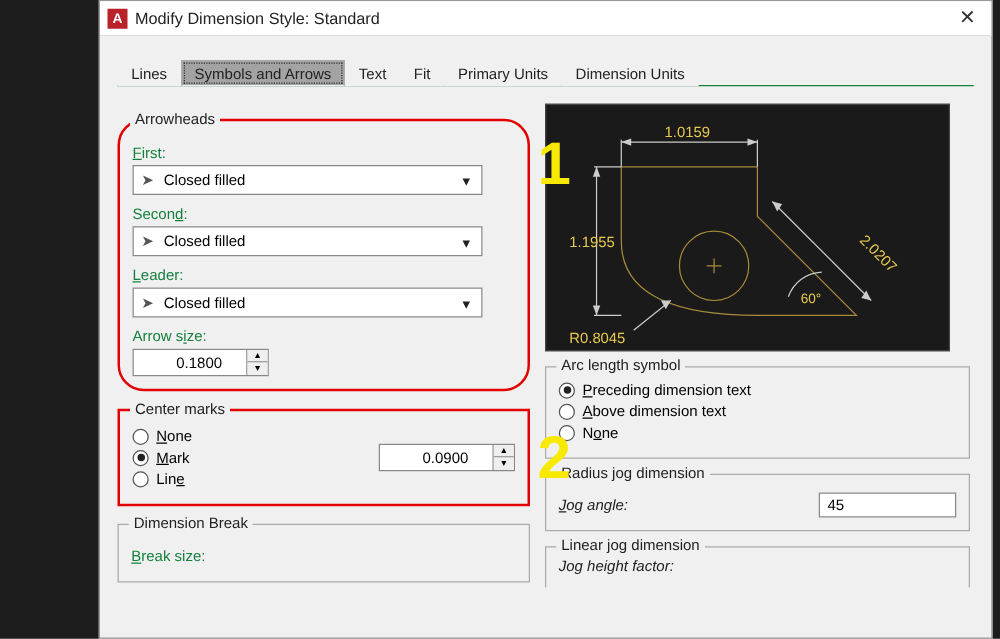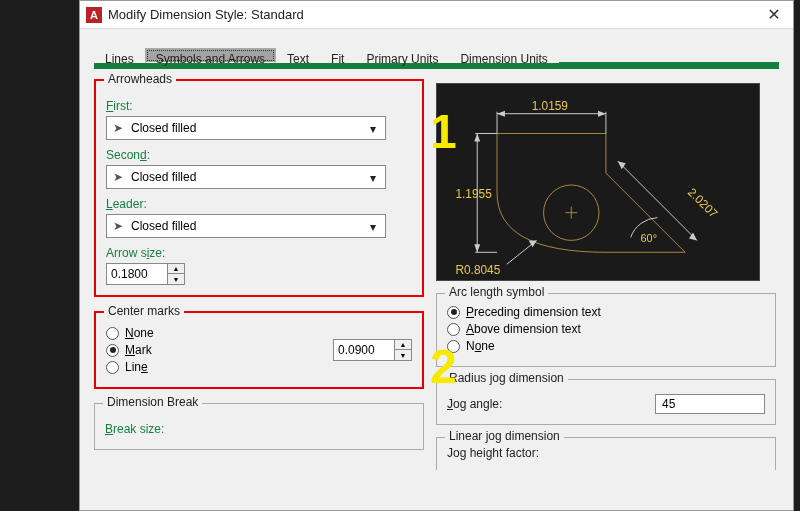--- a/index.html
+++ b/index.html
@@ -33,21 +33,21 @@
   .logo { width:16px; height:16px; background:#b92228; display:flex; align-items:center; justify-content:center; color:#fff; font-weight:bold; font-size:11px; margin-right:6px;}
   .title { font-size:13px; color:#222; }
   .close {
     position:absolute; right:4px; top:2px; width:30px; height:22px;
     display:flex; align-items:center; justify-content:center;
     font-size:16px; cursor:pointer; color:#333;
   }
 
   .tabstrip {
     margin:18px 14px 0 14px;
-    border-bottom: 7px solid #15803d;
+    border-bottom: 1px solid #15803d;
     display:flex;
     height:22px;
   }
   .tab {
     padding:3px 10px 4px 10px;
     font-size:12px;
     color:#222;
     border:1px solid transparent;
     border-bottom:none;
     background:#f0f0f0;
@@ -103,20 +103,21 @@
     display:flex; align-items:center; justify-content:center;
     color:#222;
   }
 
   .spinnerwrap { display:flex; align-items:center; }
   .spinner {
     display:flex;
     border:1px solid #888;
     height:22px;
     background:#fff;
+    padding-left:30px;
   }
   .spinner input {
     border:none; width:60px; padding:0 4px; font-size:12px; outline:none;
     text-align:left;
   }
   .spinbtns { display:flex; flex-direction:column; border-left:1px solid #888;}
   .spinbtns .sb { width:16px; height:10.5px; display:flex; align-items:center; justify-content:center; font-size:7px; background:#efefef; cursor:pointer; }
   .spinbtns .sb:first-child { border-bottom:1px solid #888; }
 
   .radio {
@@ -138,21 +139,21 @@
     width: 324px;
     height: 198px;
     background: #1a1a1a;
     border: 1px solid #444;
     position:relative;
     margin-top:10px;
   }
 
   .preview svg { width:100%; height:100%; }
 
-  .flabel { font-size:12px; color:#222; }
+  .flabel { font-size:12px; color:#222;font-style:italic; }
 
   .row { display:flex; align-items:center; justify-content:space-between; margin-top:6px; }
 
   .numbox {
     border:1px solid #888; background:#fff; height:20px; width:110px;
     padding:0 6px; font-size:12px;
   }
 
   
   .annot {
@@ -184,21 +185,21 @@
     <div class="tab">Text</div>
     <div class="tab">Fit</div>
     <div class="tab">Primary Units</div>
     <div class="tab">Dimension Units</div>
   </div>
 
   <div class="content">
 
     <div class="leftcol">
 
-      <div class="group redbox" style="margin-top:6px;">
+      <div class="group redbox" style="margin-top:22px;border-radius:21px;">
         <div class="group-title">Arrowheads</div>
 
         <span class="label"><span class="uline">F</span><span>irst:</span></span>
         <div class="combo">
           <span class="arrowicon">➤</span>
           <span>Closed filled</span>
           <span class="caret">▾</span>
         </div>
 
         <span class="label">Secon<span class="uline">d</span>:</span>

